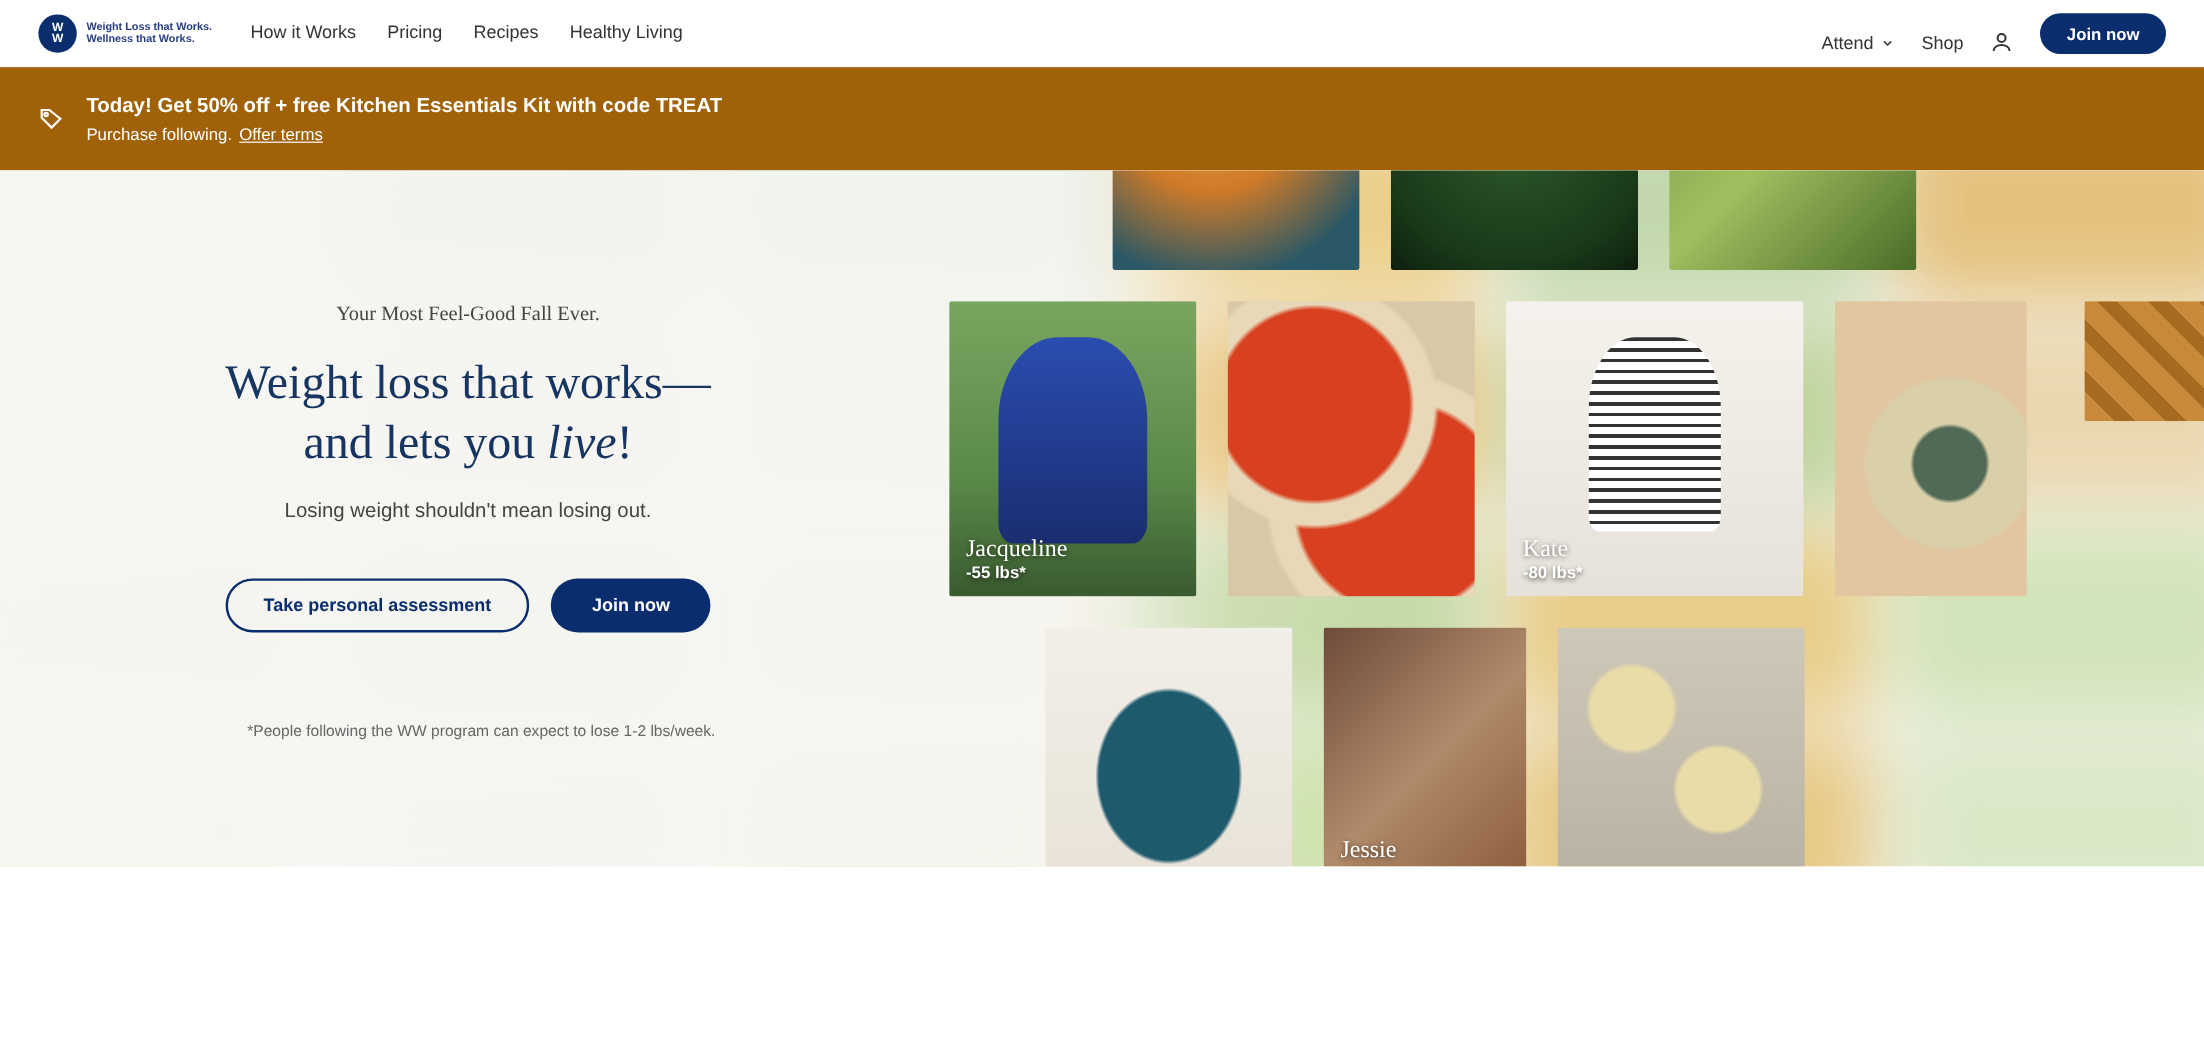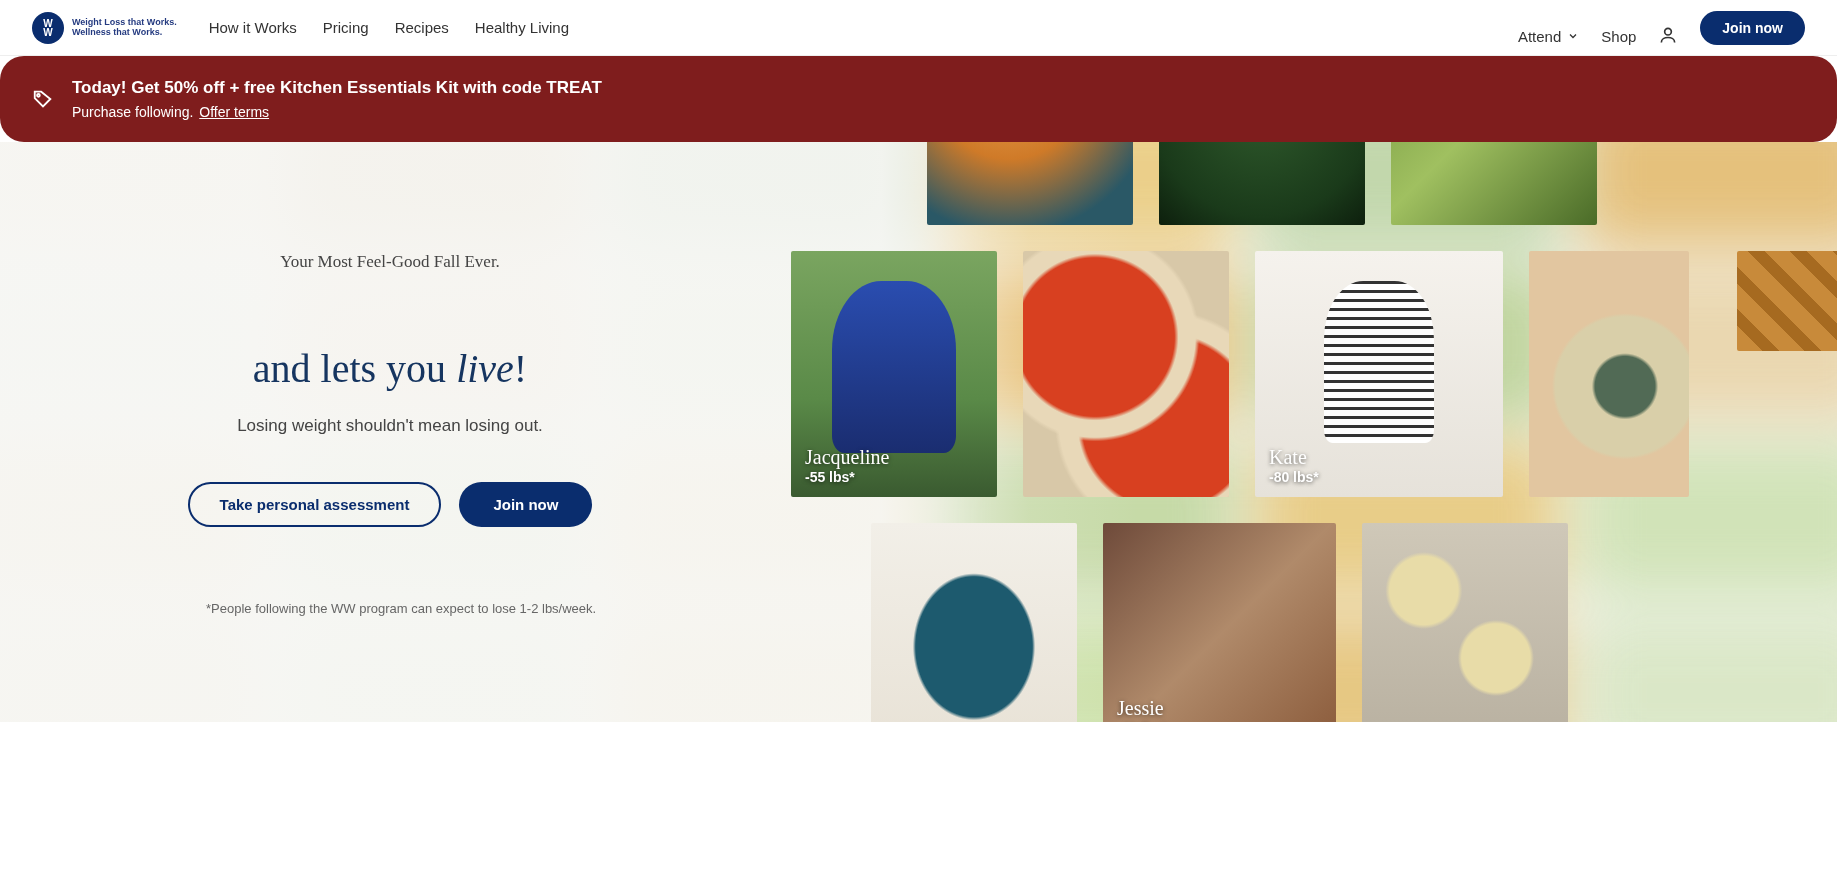--- a/index.html
+++ b/index.html
@@ -13,21 +13,21 @@
 .nav-main { display: flex; gap: 26px; }
 .nav-link { color: #333; font-size: 15px; text-decoration: none; cursor: pointer; }
 .header-spacer { flex: 1; }
 .nav-right { display: flex; align-items: flex-end; gap: 22px; }
 .attend { display: flex; align-items: center; gap: 6px; cursor: pointer; font-size: 15px; color: #333; }
 .chevron { width: 12px; height: 12px; }
 .user-icon { width: 20px; height: 20px; cursor: pointer; }
 .join-btn-h { background: #0a2d6e; color: #fff; border: none; border-radius: 999px; padding: 9px 22px; font-size: 14px; font-weight: 600; cursor: pointer; }
 
 
-.promo { background: #7f1d1d; color: #fff; padding: 22px 32px; display: flex; align-items: center; gap: 18px; border-radius: 24px; }
+.promo { background: #a16207; color: #fff; padding: 22px 32px; display: flex; align-items: center; gap: 18px; }
 .tag-icon { width: 22px; height: 22px; flex-shrink: 0; }
 .promo-headline { font-size: 17px; font-weight: 700; margin-bottom: 6px; }
 .promo-sub { font-size: 14px; }
 .offer-terms { text-decoration: underline; cursor: pointer; margin-left: 2px; }
 
 
 .hero { position: relative; height: 580px; overflow: hidden; background: #f7f7f5; }
 .hero-blur-bg { position: absolute; inset: -48px; filter: blur(28px); opacity: 0.85; z-index: 0; display: grid; grid-template-columns: repeat(6, 1fr); gap: 20px; }
 .hero-blur-bg div { border-radius: 12px; }
 .hero-blur-fade { position: absolute; inset: 0; z-index: 1; background: linear-gradient(90deg, rgba(247,247,245,0.95) 0%, rgba(247,247,245,0.92) 48%, rgba(247,247,245,0.15) 56%, rgba(247,247,245,0) 62%); }
@@ -144,21 +144,21 @@
       <div style="background:#c6de9e"></div>
       <div style="background:#e4c070"></div>
       <div style="background:#d6e5c0"></div>
   </div>
   <div class="hero-blur-fade"></div>
 
   <div class="hero-inner">
     <div class="hero-text">
       <div class="eyebrow">Your Most Feel-Good Fall Ever.</div>
       <h1 class="hero-h1">
-        <br>
+        <span>Weight loss that works—</span><br>
         <span>and lets you </span><em>live</em><span>!</span>
       </h1>
       <div class="hero-sub">Losing weight shouldn't mean losing out.</div>
       <div class="cta-row">
         <button class="btn-outline">Take personal assessment</button>
         <button class="btn-solid">Join now</button>
       </div>
       <div class="disclaimer">*People following the WW program can expect to lose 1-2 lbs/week.</div>
     </div>
   </div>
@@ -200,21 +200,21 @@
         </div>
       <div class="g-card" style="width:160px;height:100px;position:absolute;right:-60px;top:109px;">
           <div class="ph ph-bread"></div>
         </div>
     </div>
 
     <div class="g-row" style="padding-left:80px;">
       <div class="g-card" style="width:206px;height:225px;">
           <div class="ph ph-toast"></div>
         </div>
-      <div class="g-card" style="width:233px;height:225px;">
+      <div class="g-card" style="width:169px;height:225px;">
         <div class="ph ph-friends"></div>
         <div class="g-label">
             <div class="name">Jessie</div>
             <div class="stat">-49 lbs*</div>
           </div>
       </div>
       <div class="g-card" style="width:206px;height:225px;">
           <div class="ph ph-soup"></div>
         </div>
     </div>

